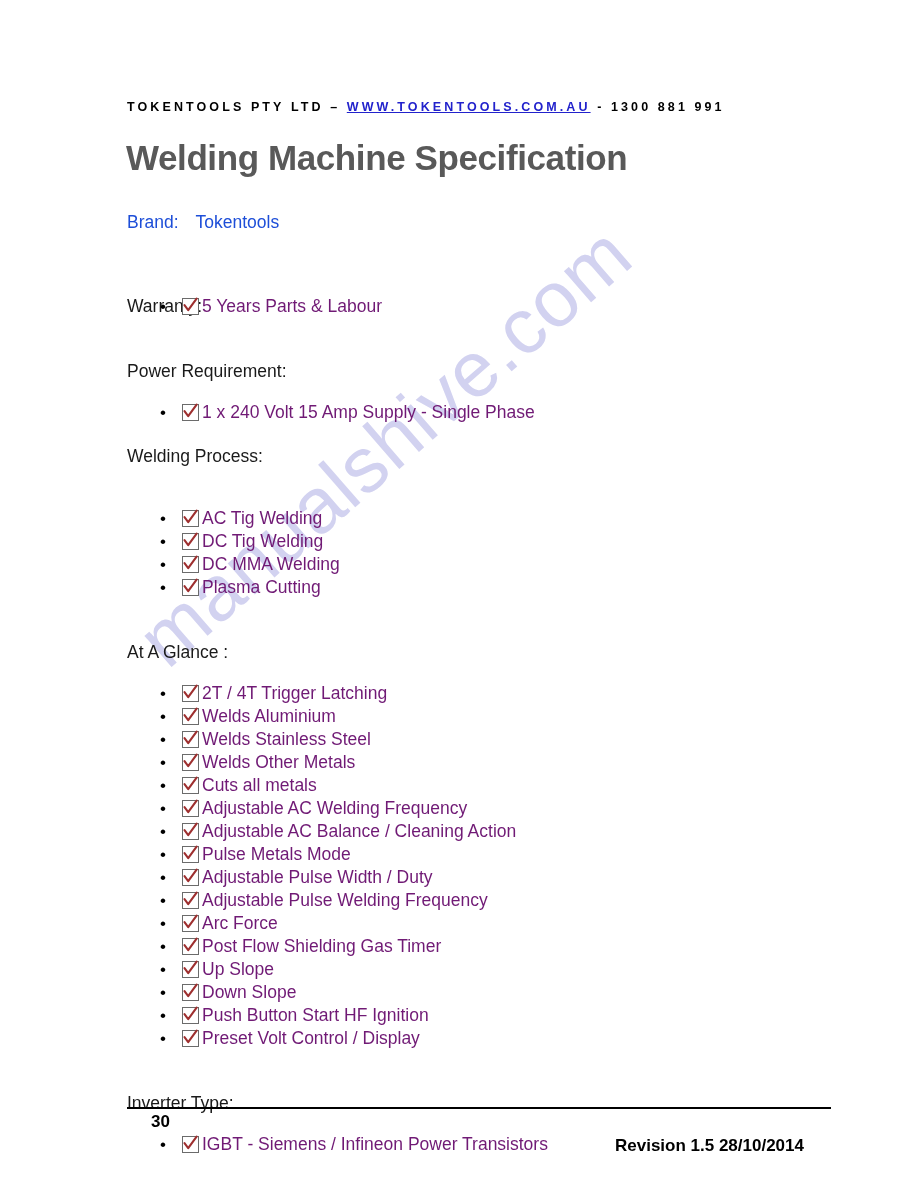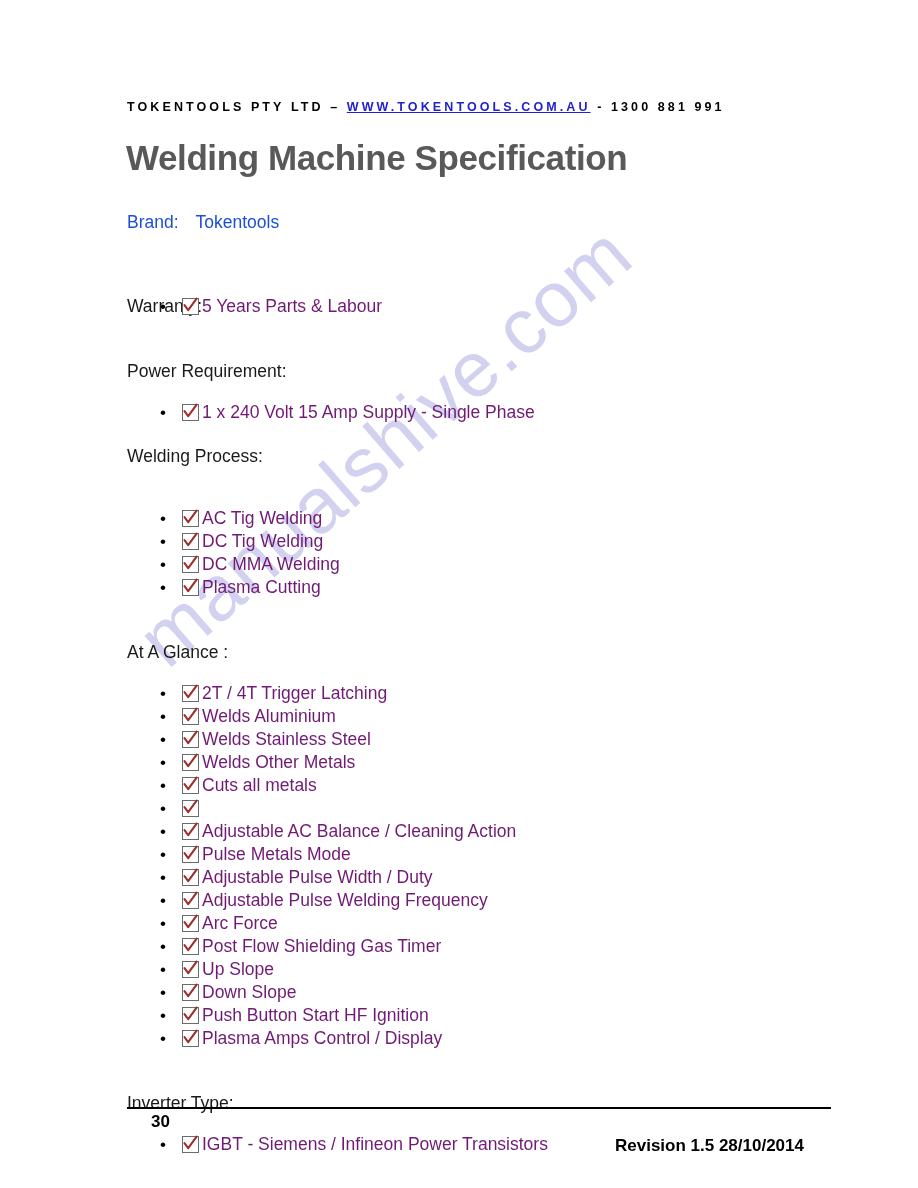--- a/index.html
+++ b/index.html
@@ -290,20 +290,21 @@
         </span>
         <span class="bullet-label">Cuts all metals</span>
       </div>
       <div class="bullet-row" style="top: 800px;">
         <span class="bullet-dot">•</span>
         <span class="checkbox">
           <svg width="17" height="17" viewBox="0 0 17 17" aria-hidden="true">
             <path d="M2.5 8.2 L6.2 13.2 L14.6 1.6" fill="none" stroke="#9e2f2f" stroke-width="2.1" stroke-linecap="round" stroke-linejoin="round"></path>
           </svg>
         </span>
+        <span class="bullet-label">Adjustable AC Welding Frequency</span>
       </div>
       <div class="bullet-row" style="top: 823px;">
         <span class="bullet-dot">•</span>
         <span class="checkbox">
           <svg width="17" height="17" viewBox="0 0 17 17" aria-hidden="true">
             <path d="M2.5 8.2 L6.2 13.2 L14.6 1.6" fill="none" stroke="#9e2f2f" stroke-width="2.1" stroke-linecap="round" stroke-linejoin="round"></path>
           </svg>
         </span>
         <span class="bullet-label">Adjustable AC Balance / Cleaning Action</span>
       </div>
@@ -379,21 +380,21 @@
         </span>
         <span class="bullet-label">Push Button Start HF Ignition</span>
       </div>
       <div class="bullet-row" style="top: 1030px;">
         <span class="bullet-dot">•</span>
         <span class="checkbox">
           <svg width="17" height="17" viewBox="0 0 17 17" aria-hidden="true">
             <path d="M2.5 8.2 L6.2 13.2 L14.6 1.6" fill="none" stroke="#9e2f2f" stroke-width="2.1" stroke-linecap="round" stroke-linejoin="round"></path>
           </svg>
         </span>
-        <span class="bullet-label">Plasma Amps Control / Display</span>
+        <span class="bullet-label">Preset Volt Control / Display</span>
       </div>
       <div class="section-heading" style="top: 1093px;">Inverter Type:</div>
       <div class="bullet-row" style="top: 1136px;">
         <span class="bullet-dot">•</span>
         <span class="checkbox">
           <svg width="17" height="17" viewBox="0 0 17 17" aria-hidden="true">
             <path d="M2.5 8.2 L6.2 13.2 L14.6 1.6" fill="none" stroke="#9e2f2f" stroke-width="2.1" stroke-linecap="round" stroke-linejoin="round"></path>
           </svg>
         </span>
         <span class="bullet-label">IGBT - Siemens / Infineon Power Transistors</span>

